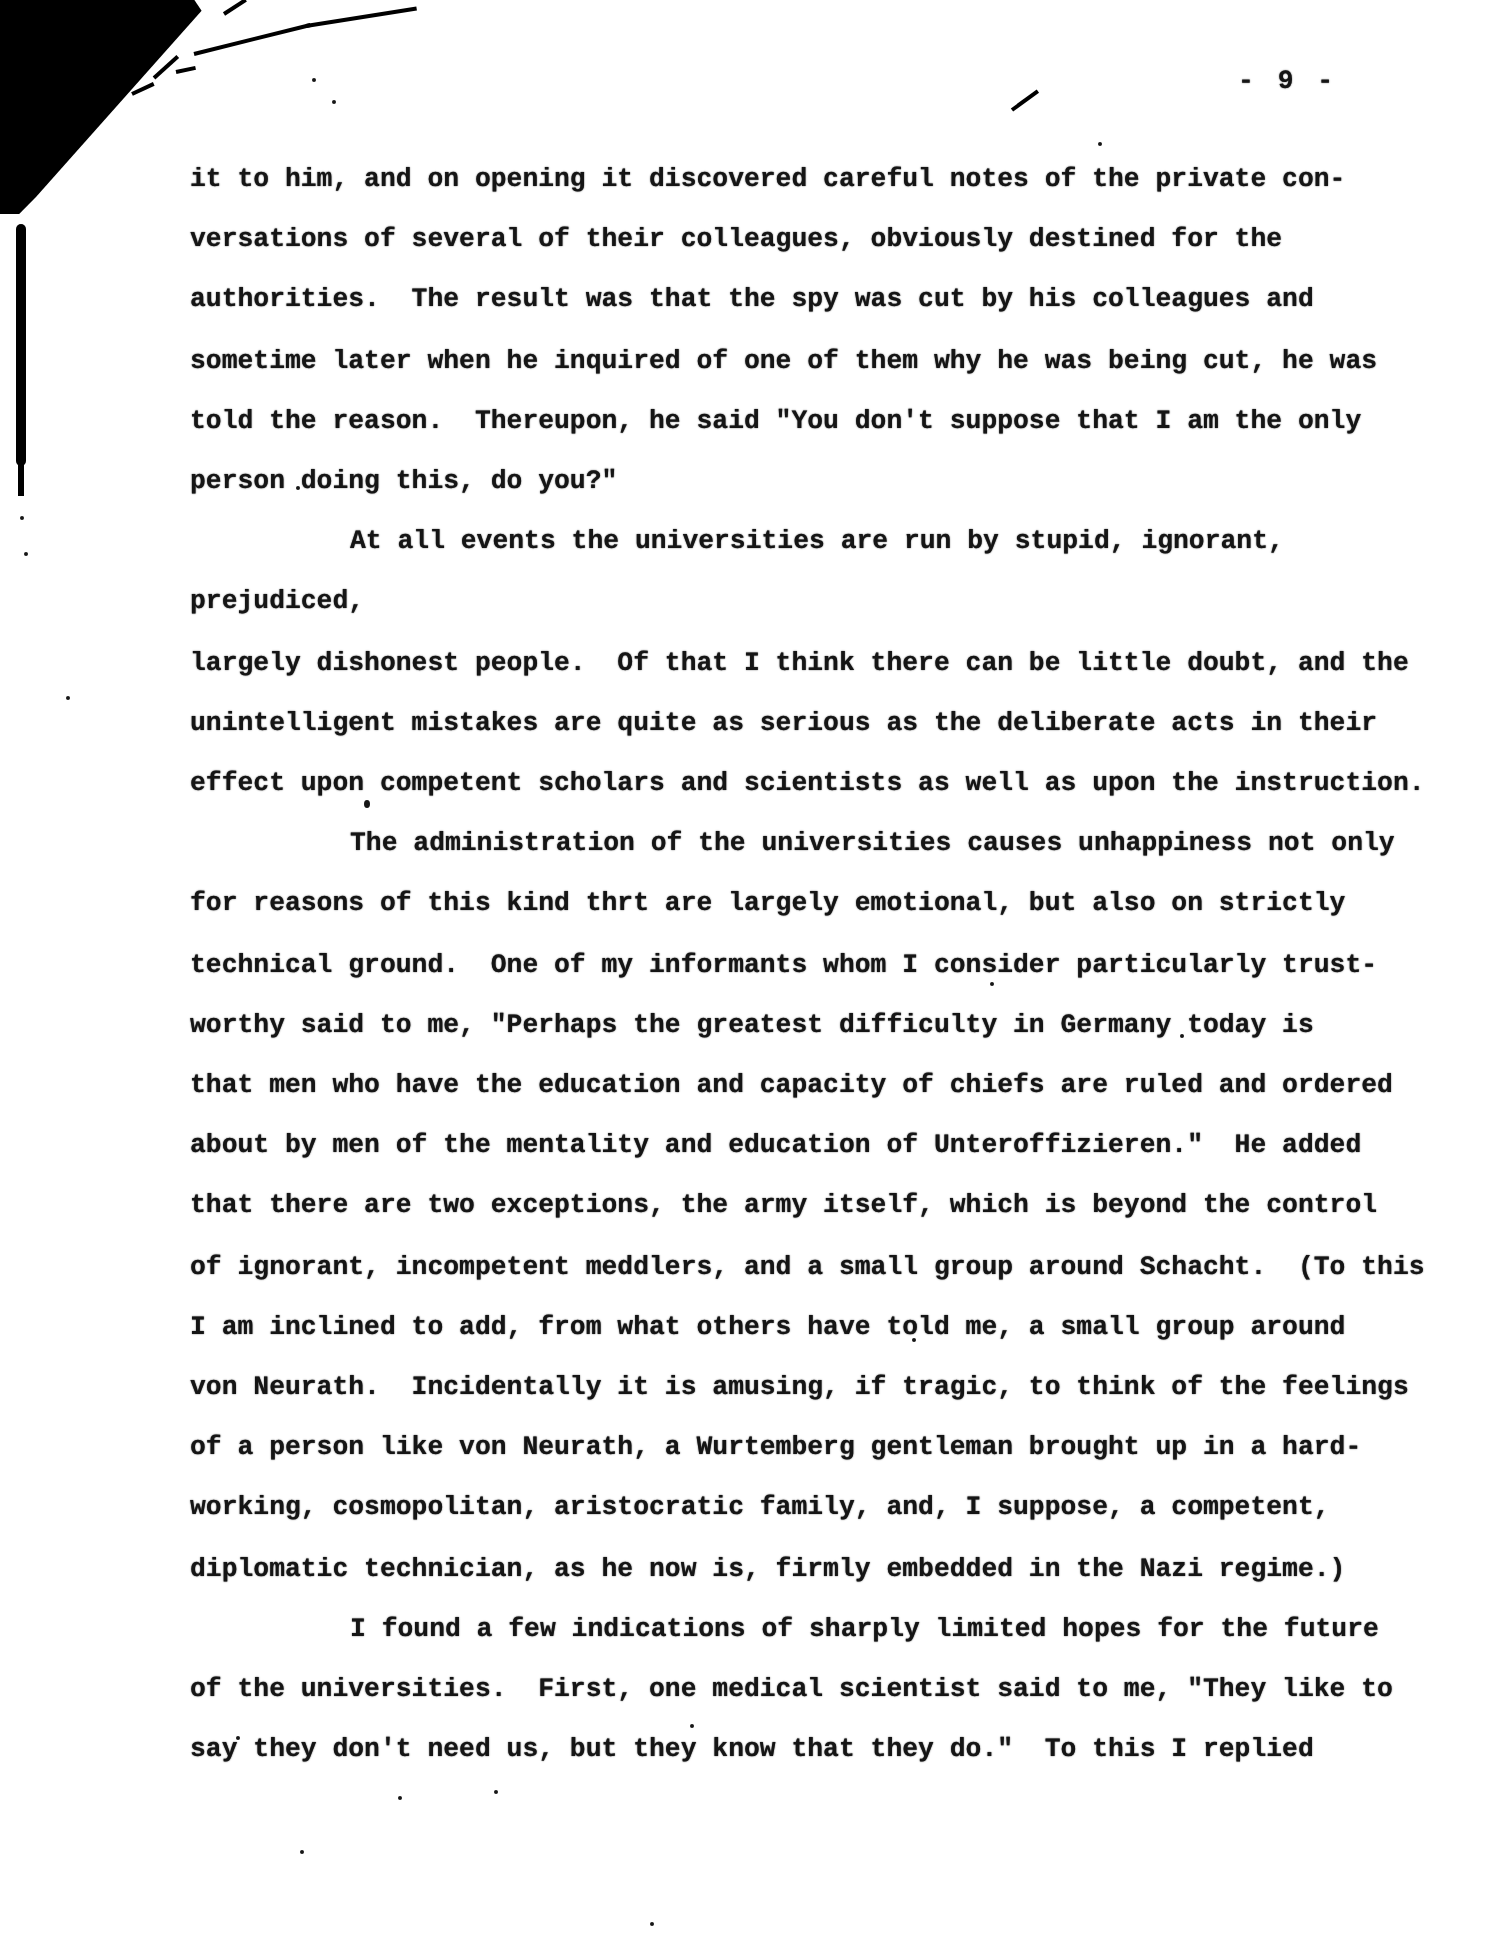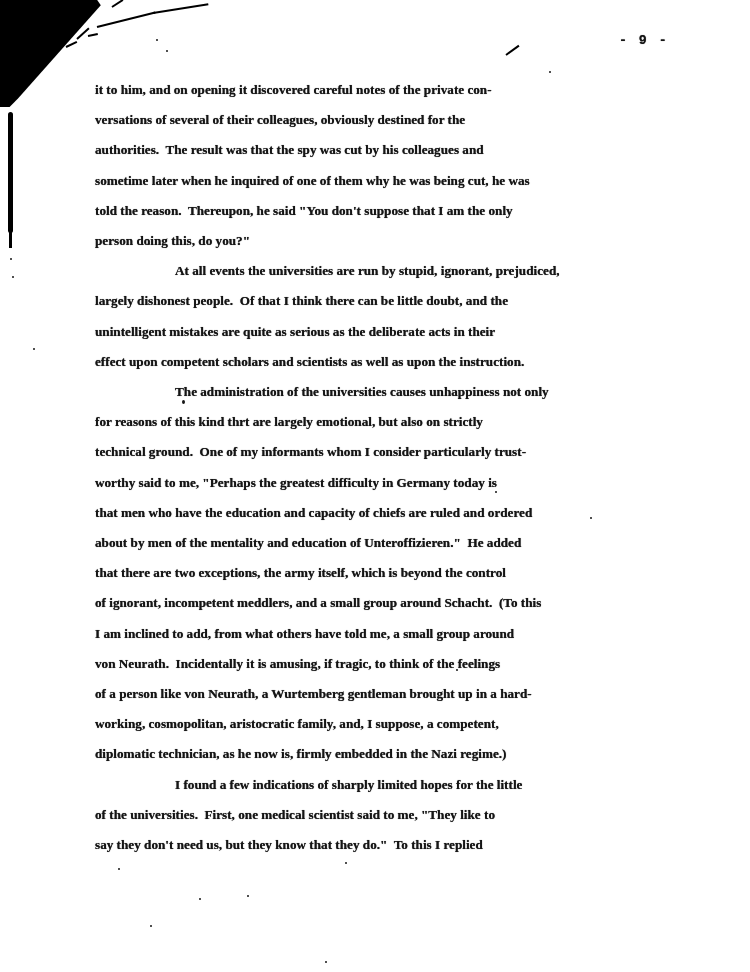--- a/index.html
+++ b/index.html
@@ -20,21 +20,20 @@
     text-shadow:0 0 0.7px rgba(10,10,10,0.85);
   }
   .text-block{
     position:absolute;left:95px;top:75px;width:632px;
   }
   .para{
     margin:0;
     font-size:13.2px;line-height:30.2px;font-weight:bold;
     white-space:pre-wrap;
     text-shadow:0 0 0.7px rgba(10,10,10,0.85);
-    font-family:Liberation Serif, serif;
   }
   .para.indent{text-indent:80px;}
 
   
   .corner-fold{
     position:absolute;left:0;top:0;width:120px;height:107px;
     background:#000;
     clip-path:polygon(0 0,81% 0,84% 5%,15% 92%,8% 100%,0 100%);
   }
   .stroke{position:absolute;height:2px;background:#000;transform-origin:left center;}
@@ -110,18 +109,18 @@
 worthy said to me, "Perhaps the greatest difficulty in Germany today is
 that men who have the education and capacity of chiefs are ruled and ordered
 about by men of the mentality and education of Unteroffizieren."  He added
 that there are two exceptions, the army itself, which is beyond the control
 of ignorant, incompetent meddlers, and a small group around Schacht.  (To this
 I am inclined to add, from what others have told me, a small group around
 von Neurath.  Incidentally it is amusing, if tragic, to think of the feelings
 of a person like von Neurath, a Wurtemberg gentleman brought up in a hard-
 working, cosmopolitan, aristocratic family, and, I suppose, a competent,
 diplomatic technician, as he now is, firmly embedded in the Nazi regime.)</p>
-    <p class="para indent">I found a few indications of sharply limited hopes for the little
+    <p class="para indent">I found a few indications of sharply limited hopes for the future
 of the universities.  First, one medical scientist said to me, "They like to
 say they don't need us, but they know that they do."  To this I replied</p>
   </div>
 
 </div>
 
 </body></html>

